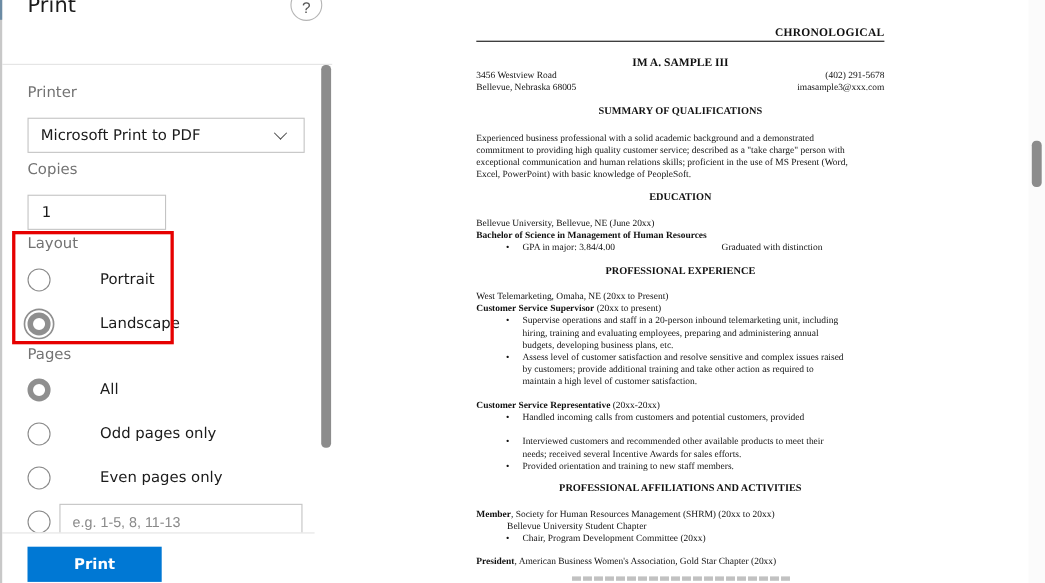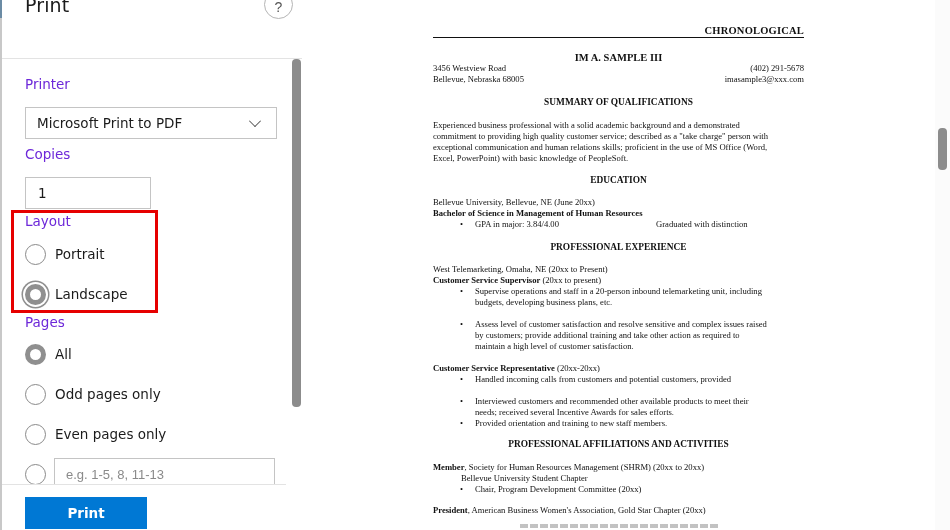--- a/index.html
+++ b/index.html
@@ -14,27 +14,27 @@
     .panel-header { position: absolute; left: 25px; top: 0; width: 280px; height: 58px; }
     .panel-title { position: absolute; left: 0; top: -6px; font-size: 19px; font-weight: 400; color: #1b1b1b; letter-spacing: 0.1px; }
     .panel-subtitle { position: absolute; left: 0; top: 24px; font-size: 13.5px; color: #333; }
     .help-button { position: absolute; left: 239px; top: -10px; width: 29px; height: 29px; border: 1px solid #b5b5b5; border-radius: 50%; background: #fff; display: flex; align-items: center; justify-content: center; font-size: 14px; color: #555; padding-top: 5px; }
 
     .header-divider { position: absolute; left: 2px; top: 58px; width: 300px; height: 1px; background: #e3e3e3; }
 
     .scroll-area { position: absolute; left: 2px; top: 59px; width: 290px; height: 425px; overflow: hidden; }
     .panel-scrollbar { position: absolute; left: 292px; top: 59px; width: 9px; height: 348px; background: #8c8c8c; border-radius: 4px; }
 
-    .section-label { position: absolute; left: 23px; font-size: 13.5px; font-weight: 500; color: #6d28d9; }
+    .section-label { position: absolute; left: 23px; font-size: 13.5px; font-weight: 500; color: #737373; }
     .printer-select { position: absolute; left: 23px; top: 48px; width: 252px; height: 32px; border: 1px solid #c4c4c4; background: #fff; display: flex; align-items: center; padding-left: 11px; font-size: 13.5px; color: #1b1b1b; }
     .chevron { position: absolute; right: 16px; top: 8px; width: 10px; height: 10px; border-right: 1.4px solid #444; border-bottom: 1.4px solid #444; transform: rotate(45deg) scale(0.85); }
 
     .copies-input { position: absolute; left: 23px; top: 118px; width: 126px; height: 32px; border: 1px solid #c4c4c4; background: #fff; font-size: 13.5px; padding-left: 12px; display: flex; align-items: center; color: #1b1b1b; }
 
-    .radio-row { position: absolute; left: 23px; height: 24px; display: flex; align-items: center; }
+    .radio-row { position: absolute; left: 23px; height: 24px; display: flex; align-items: center; gap: 36px; }
     .radio { width: 21px; height: 21px; border-radius: 50%; border: 1px solid #8a8a8a; background: #fff; flex: none; position: relative; }
     .radio.selected { border: 5px solid #8f8f8f; background: #fff; }
     .radio.selected.focus { box-shadow: 0 0 0 2px #fff, 0 0 0 3.5px #8f8f8f; }
     .radio-label { margin-left: 9px; font-size: 13.5px; color: #1b1b1b; }
 
     .custom-pages-input { position: absolute; left: 54px; top: 399px; width: 221px; height: 32px; border: 1px solid #c4c4c4; font-size: 13px; color: #8a8a8a; padding-left: 11px; display: flex; align-items: center; background: #fff; }
     .custom-pages-input::placeholder { color: #8a8a8a; }
 
     .highlight-box { position: absolute; left: 11px; top: 210px; width: 147px; height: 103px; border: 3px solid #e60000; pointer-events: none; }
 
@@ -142,39 +142,40 @@
   </div>
   <div class="addr-right">
     <div>(402) 291-5678</div>
     <div>imasample3@xxx.com</div>
   </div>
 
   <div class="doc-heading" style="top:97px;">SUMMARY OF QUALIFICATIONS</div>
   <div class="doc-para" style="top:120px;">
     <div>Experienced business professional with a solid academic background and a demonstrated</div>
     <div>commitment to providing high quality customer service; described as a "take charge" person with</div>
-    <div>exceptional communication and human relations skills; proficient in the use of MS Office (Word,</div>
+    <div>exceptional communication and human relations skills; proficient in the use of MS Present (Word,</div>
     <div>Excel, PowerPoint) with basic knowledge of PeopleSoft.</div>
   </div>
 
   <div class="doc-heading" style="top:175px;">EDUCATION</div>
   <div class="doc-line" style="top:197px;">Bellevue University, Bellevue, NE (June 20xx)</div>
   <div class="doc-line b" style="top:208px;">Bachelor of Science in Management of Human Resources</div>
   <div class="bullet" style="top:219px;">•</div>
   <div class="doc-line" style="top:219px; left:50px;">GPA in major: 3.84/4.00</div>
   <div class="doc-line" style="top:219px; left:231px;">Graduated with distinction</div>
 
   <div class="doc-heading" style="top:242px;">PROFESSIONAL EXPERIENCE</div>
   <div class="doc-line" style="top:264px;">West Telemarketing, Omaha, NE (20xx to Present)</div>
   <div class="doc-line" style="top:275px;">
     <span class="b">Customer Service Supervisor</span><span> (20xx to present)</span>
   </div>
   <div class="bullet" style="top:286px;">•</div>
   <div class="bullet-text" style="top:286px;">
     <div>Supervise operations and staff in a 20-person inbound telemarketing unit, including</div>
+    <div>hiring, training and evaluating employees, preparing and administering annual</div>
     <div>budgets, developing business plans, etc.</div>
   </div>
   <div class="bullet" style="top:319px;">•</div>
   <div class="bullet-text" style="top:319px;">
     <div>Assess level of customer satisfaction and resolve sensitive and complex issues raised</div>
     <div>by customers; provide additional training and take other action as required to</div>
     <div>maintain a high level of customer satisfaction.</div>
   </div>
 
   <div class="doc-line" style="top:363px;">

